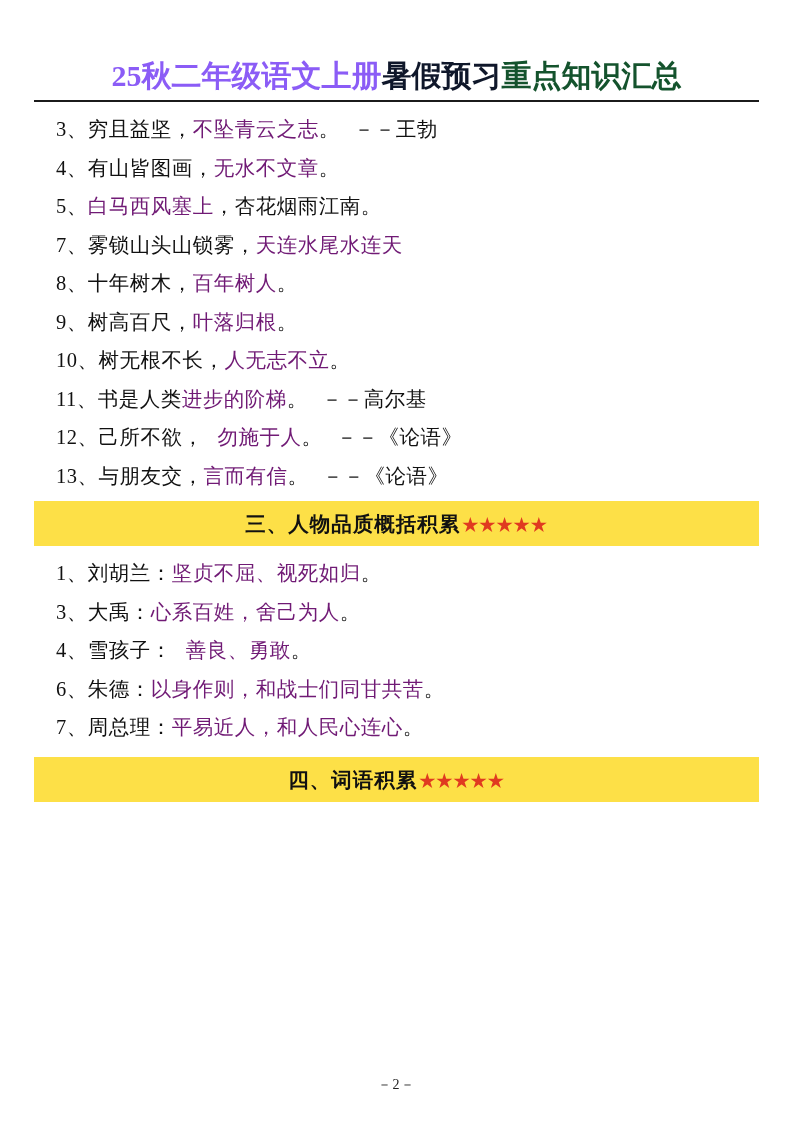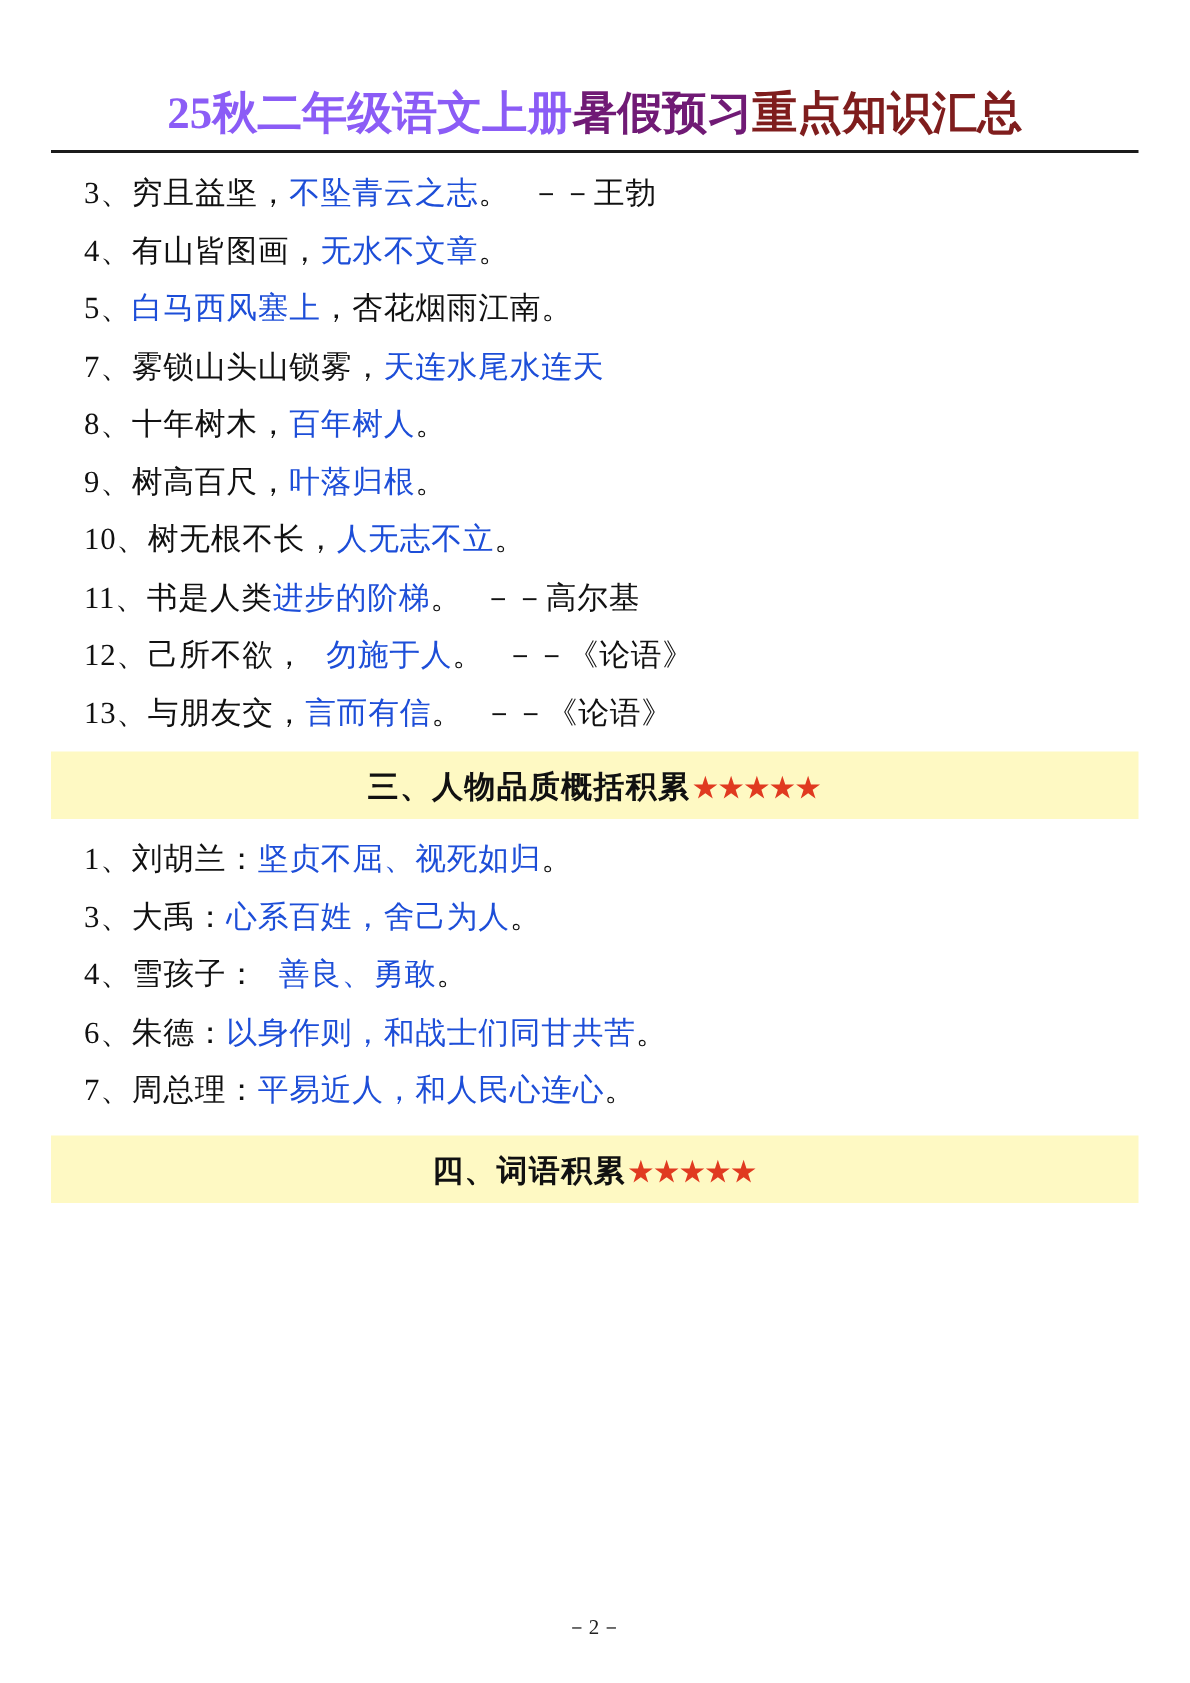--- a/index.html
+++ b/index.html
@@ -30,42 +30,42 @@
     font-size: 30px;
     letter-spacing: 0px;
     line-height: 1.2;
     white-space: nowrap;
     margin: 14px 0 0 0;
     padding-bottom: 6px;
     border-bottom: 2px solid #1b1b1b;
     font-family: "Liberation Serif", "DejaVu Serif", serif;
   }
   .title .black { color: #8b5cf6; }
-  .title .blue  { color: #701a75; }
-  .title .red   { color: #7f1d1d; }
+  .title .blue  { color: #0f172a; }
+  .title .red   { color: #14532d; }
 
   
   .lines {
     margin-top: 8px;
     padding-left: 22px;
   }
   .line {
     font-size: 20.5px;
     line-height: 1.0;
     padding: 9px 0 9px 0;
     white-space: nowrap;
     letter-spacing: 0.5px;
   }
   .blk { color: #111111; }
-  .red { color: #1d4ed8; }
+  .red { color: #701a75; }
   .gap { display: inline-block; width: 14px; }
 
   
   .section-bar {
-    background: #fef9c3;
+    background: #fde047;
     text-align: center;
     font-size: 20.5px;
     font-weight: bold;
     color: #111111;
     padding: 9px 0 8px 0;
     margin: 6px 0 1px 0;
     letter-spacing: 1px;
     white-space: nowrap;
   }
   .stars {

